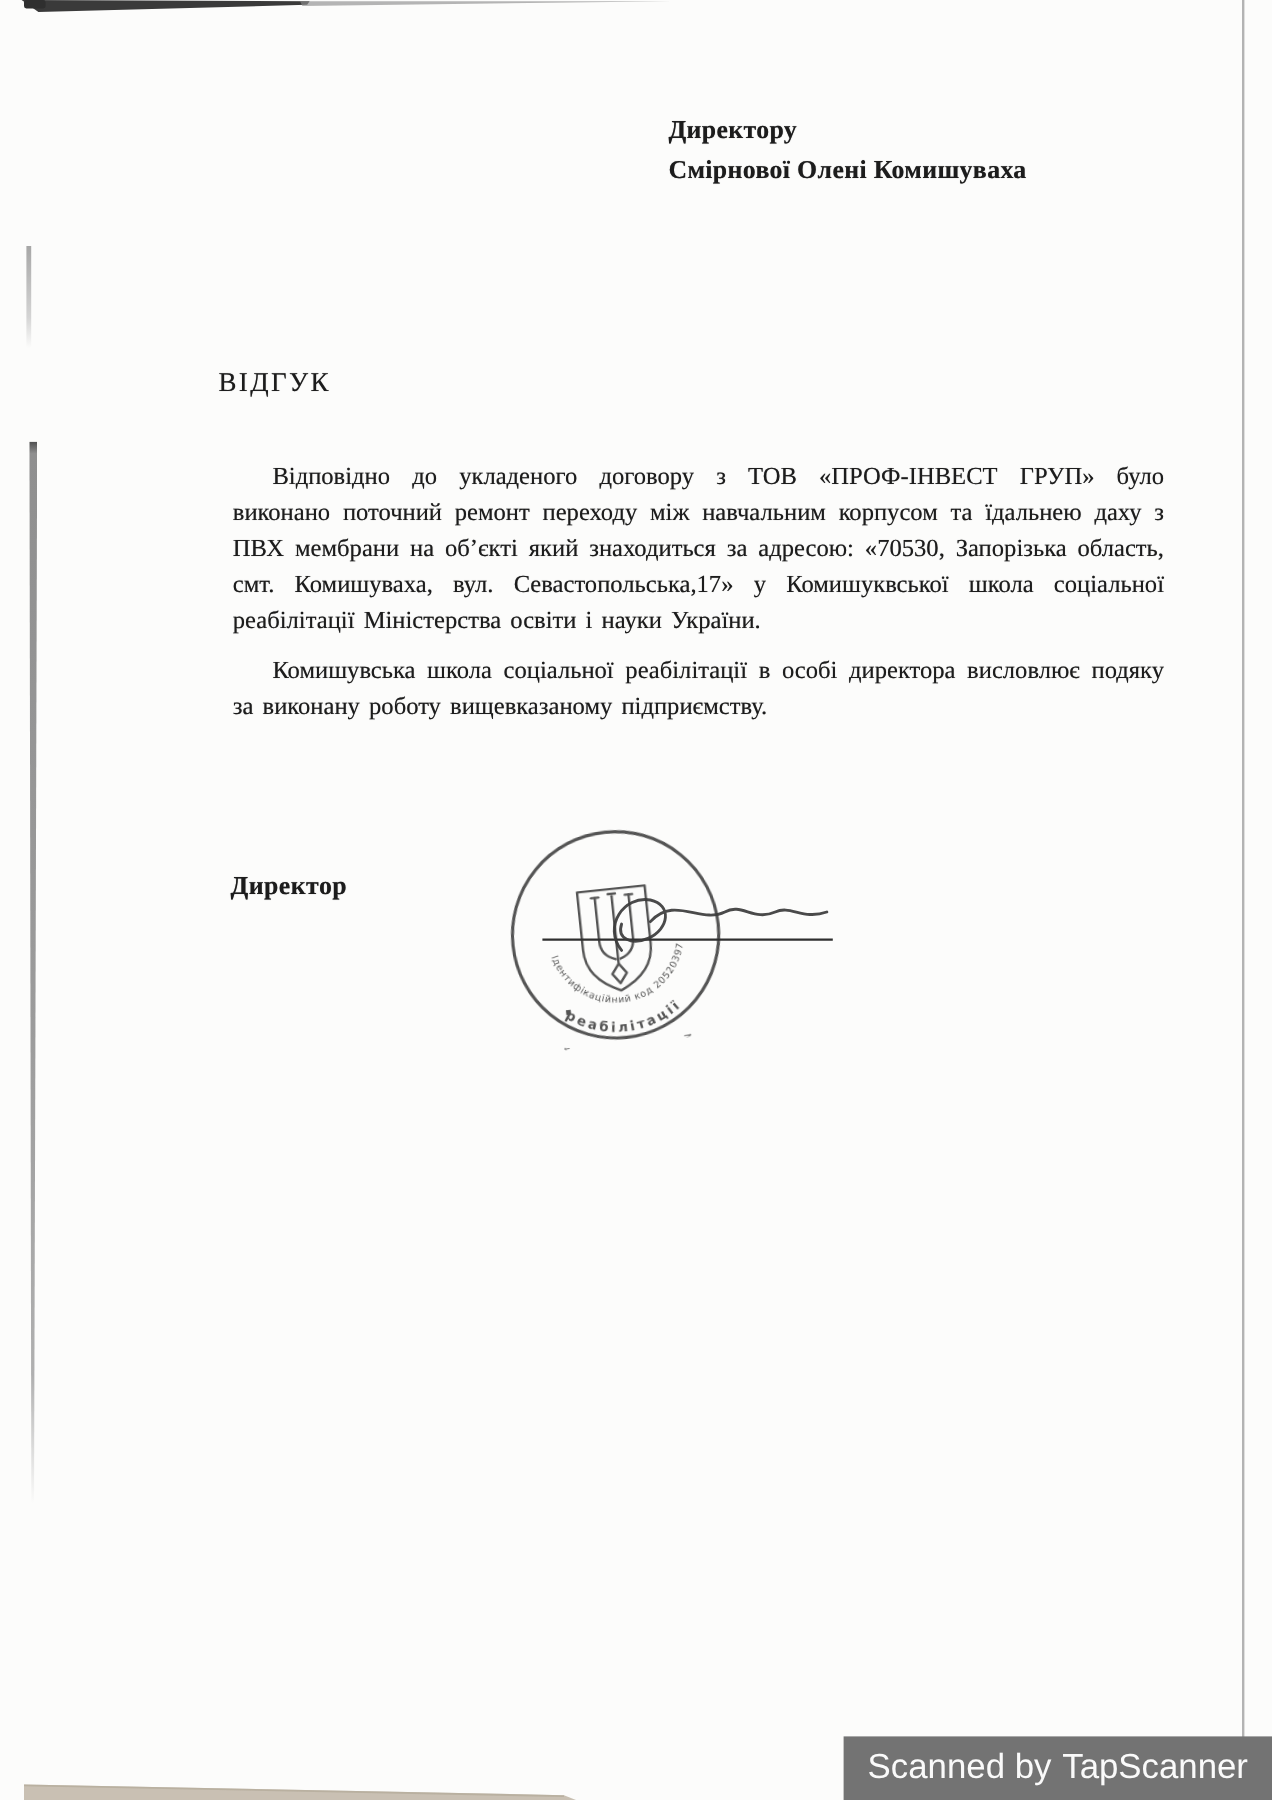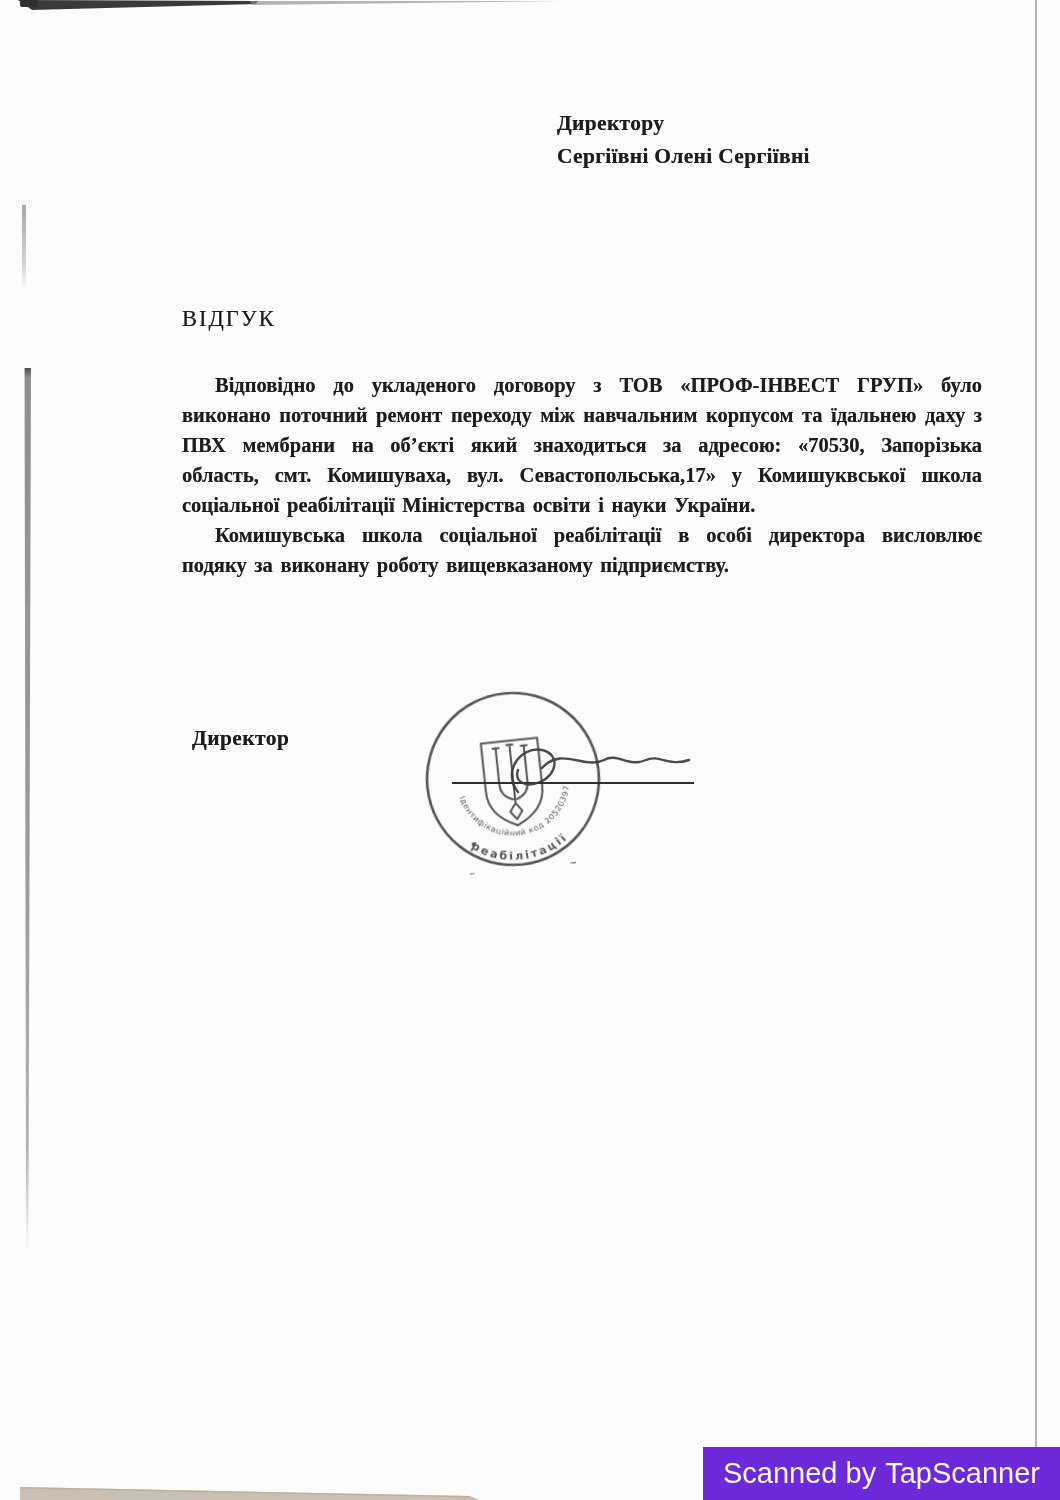--- a/index.html
+++ b/index.html
@@ -5,37 +5,37 @@
   html,body{margin:0;padding:0;}
   body{
     width:1060px;height:1500px;position:relative;overflow:hidden;
     background:#fcfcfb;
     font-family:"Liberation Serif","DejaVu Serif",serif;
     color:#1c1c1c;
   }
   .abs{position:absolute;}
   
   .recipient{
-    left:557px;top:107px;
+    left:557px;top:92px;
     font-size:21.5px;line-height:33px;font-weight:bold;
     letter-spacing:.3px;
     text-shadow:0 0 .6px rgba(20,20,20,.65);
   }
   .letter-title{
     left:182px;top:306px;width:800px;text-align:left;
     font-size:22.5px;letter-spacing:2px;
     text-shadow:0 0 .6px rgba(20,20,20,.6);
   }
   .body-text{
     left:182px;top:370px;width:800px;
     font-size:20.5px;line-height:30px;text-align:justify;
     word-spacing:2.5px;
     text-shadow:0 0 .6px rgba(25,25,25,.6);
   }
-  .body-text p{margin:0;text-indent:33px;font-weight:bold;}
+  .body-text p{margin:12px;text-indent:33px;}
   .director-label{
     left:192px;top:726px;
     font-size:21.5px;font-weight:bold;letter-spacing:.4px;
     text-shadow:0 0 .6px rgba(20,20,20,.65);
   }
   
   .stamp-wrap{
     left:422px;top:688px;width:182px;height:182px;
     transform:rotate(-6deg);
     opacity:.88;filter:blur(.25px);
@@ -49,21 +49,21 @@
     opacity:.75;
   }
   .left-bar{
     left:24px;top:368px;width:7px;height:885px;
     background:linear-gradient(to bottom,#4f4f4f 0px,#8f8f8f 10px,#9b9b9b 55%,#b0b0b0 88%,rgba(200,200,200,0));
     clip-path:polygon(8% 0,100% 0,62% 100%,30% 100%);
   }
   
   .watermark{
     left:703px;top:1447px;width:357px;height:53px;
-    background:#6d28d9;
+    background:#737373;
     display:flex;align-items:center;justify-content:center;
     font-family:"Liberation Sans","DejaVu Sans",sans-serif;
     color:#fafafa;font-size:29px;
   }
   .watermark .wm-prefix{font-weight:400;margin-right:9px;}
   .watermark .wm-brand{font-weight:400;}
   svg{display:block;}
 </style>
 </head>
 <body>
@@ -76,21 +76,21 @@
 <div class="abs left-streak"></div>
 <div class="abs left-bar"></div>
 <div class="abs right-edge-line"></div>
 <svg class="abs" style="left:0;top:1484px;" width="500" height="16" viewBox="0 0 500 16">
   <polygon points="20,3 470,12 480,16 20,16" fill="#c9c0b3"></polygon>
   <polygon points="20,3 470,12 470,13.5 20,4.5" fill="#b2a999" opacity="0.7"></polygon>
 </svg>
 
 <div class="abs recipient">
   <div>Директору</div>
-  <div>Сергіївні Олені Сергіївні</div>
+  <div>Смірнової Олені Комишуваха</div>
 </div>
 
 <div class="abs letter-title">ВІДГУК</div>
 
 <div class="abs body-text">
   <p>Відповідно до укладеного договору з ТОВ «ПРОФ-ІНВЕСТ ГРУП» було виконано поточний ремонт переходу між навчальним корпусом та їдальнею даху з ПВХ мембрани на об’єкті який знаходиться за адресою: «70530, Запорізька область, смт. Комишуваха, вул. Севастопольська,17» у Комишуквської школа соціальної реабілітації Міністерства освіти і науки України.</p>
   <p>Комишувська школа соціальної реабілітації в особі директора висловлює подяку за виконану роботу вищевказаному підприємству.</p>
 </div>
 
 <div class="abs director-label">Директор</div>

